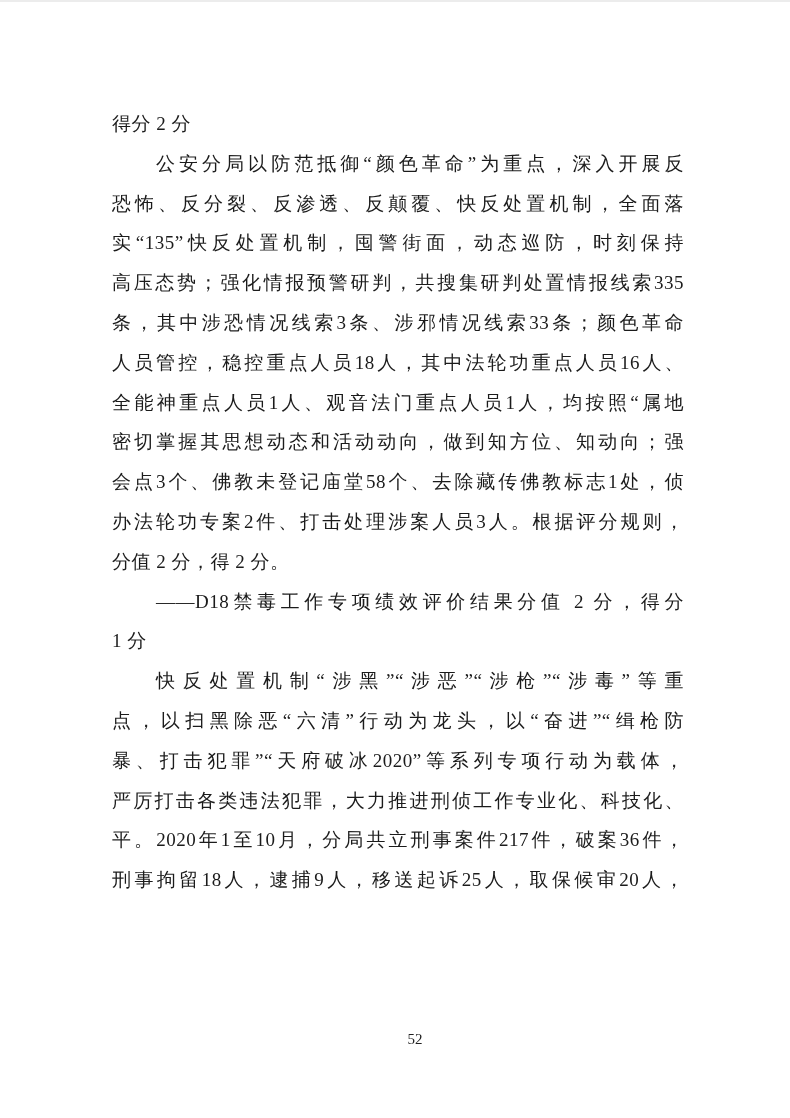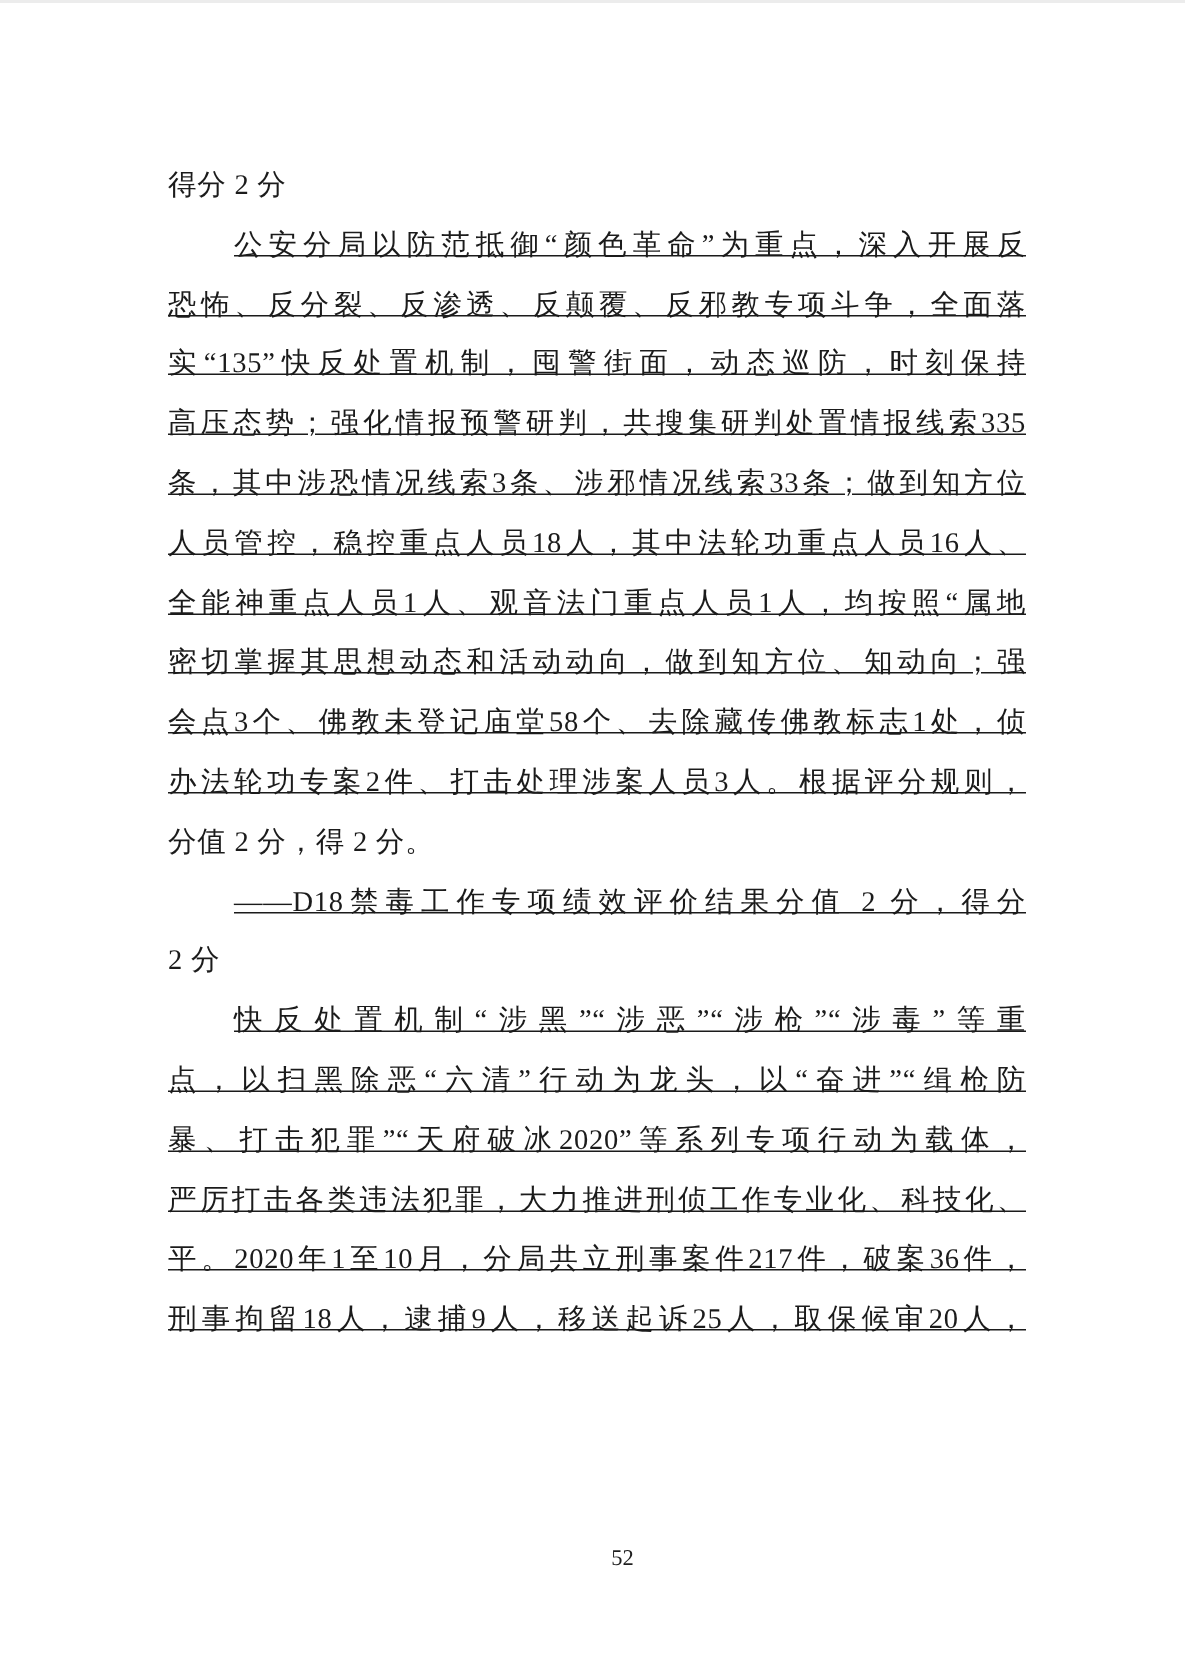--- a/index.html
+++ b/index.html
@@ -33,21 +33,20 @@
     font-size: 19px;
     letter-spacing: 0.5px;
     white-space: nowrap;
     overflow: hidden;
     text-align: left;
   }
   .line.justify {
     white-space: normal;
     text-align: justify;
     text-align-last: justify;
-    text-decoration: underline;
   }
   .line.indent {
     text-indent: 44px;
   }
   .footer {
     position: absolute;
     top: 1029px;
     left: 0;
     width: 100%;
     text-align: center;
@@ -57,32 +56,32 @@
     margin-left: 20px;
   }
 </style>
 </head>
 <body>
 
 <div class="page">
   <div class="text-block" id="lines">
       <div class="line">得分 2 分</div>
       <div class="line indent justify">公安分局以防范抵御“颜色革命”为重点，深入开展反</div>
-      <div class="line justify">恐怖、反分裂、反渗透、反颠覆、反邪教专项斗争，全面落</div>
+      <div class="line justify">恐怖、反分裂、反渗透、反颠覆、快反处置机制，全面落</div>
       <div class="line justify">实“135”快反处置机制，囤警街面，动态巡防，时刻保持</div>
       <div class="line justify">高压态势；强化情报预警研判，共搜集研判处置情报线索335</div>
-      <div class="line justify">条，其中涉恐情况线索3条、涉邪情况线索33条；做到知方位</div>
+      <div class="line justify">条，其中涉恐情况线索3条、涉邪情况线索33条；颜色革命</div>
       <div class="line justify">人员管控，稳控重点人员18人，其中法轮功重点人员16人、</div>
       <div class="line justify">全能神重点人员1人、观音法门重点人员1人，均按照“属地</div>
       <div class="line justify">密切掌握其思想动态和活动动向，做到知方位、知动向；强</div>
       <div class="line justify">会点3个、佛教未登记庙堂58个、去除藏传佛教标志1处，侦</div>
       <div class="line justify">办法轮功专案2件、打击处理涉案人员3人。根据评分规则，</div>
       <div class="line">分值 2 分，得 2 分。</div>
       <div class="line indent justify">——D18禁毒工作专项绩效评价结果分值 2 分，得分</div>
-      <div class="line">2 分</div>
+      <div class="line">1 分</div>
       <div class="line indent justify">快反处置机制“涉黑”“涉恶”“涉枪”“涉毒”等重</div>
       <div class="line justify">点，以扫黑除恶“六清”行动为龙头，以“奋进”“缉枪防</div>
       <div class="line justify">暴、打击犯罪”“天府破冰2020”等系列专项行动为载体，</div>
       <div class="line justify">严厉打击各类违法犯罪，大力推进刑侦工作专业化、科技化、</div>
       <div class="line justify">平。2020年1至10月，分局共立刑事案件217件，破案36件，</div>
       <div class="line justify">刑事拘留18人，逮捕9人，移送起诉25人，取保候审20人，</div>
     </div>
   <div class="footer">52</div>
 </div>
 

